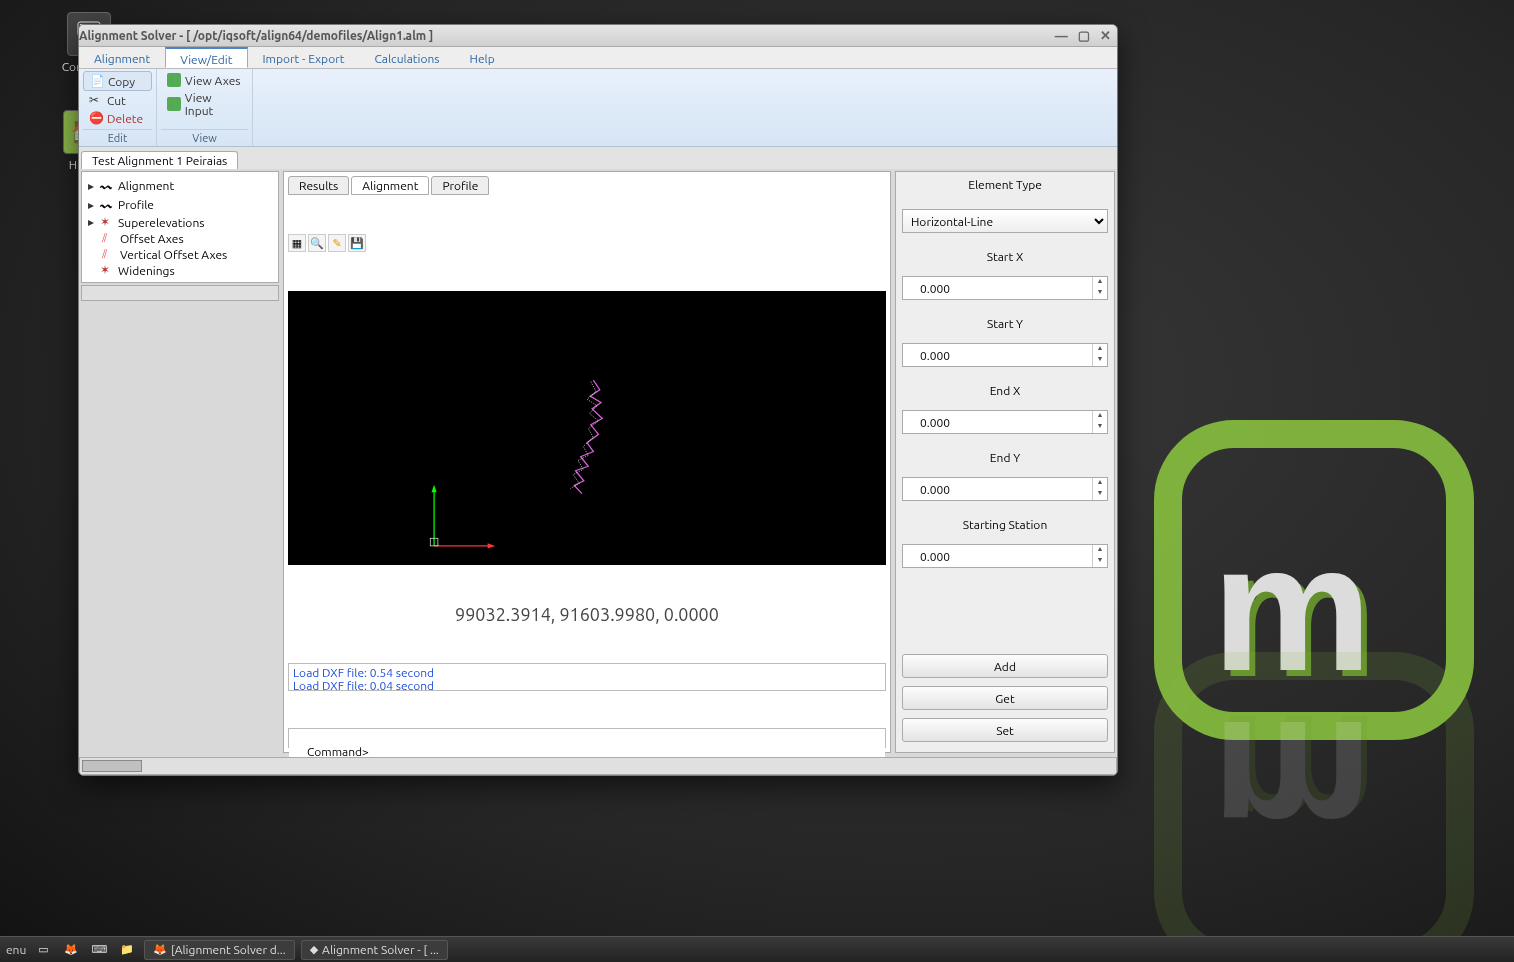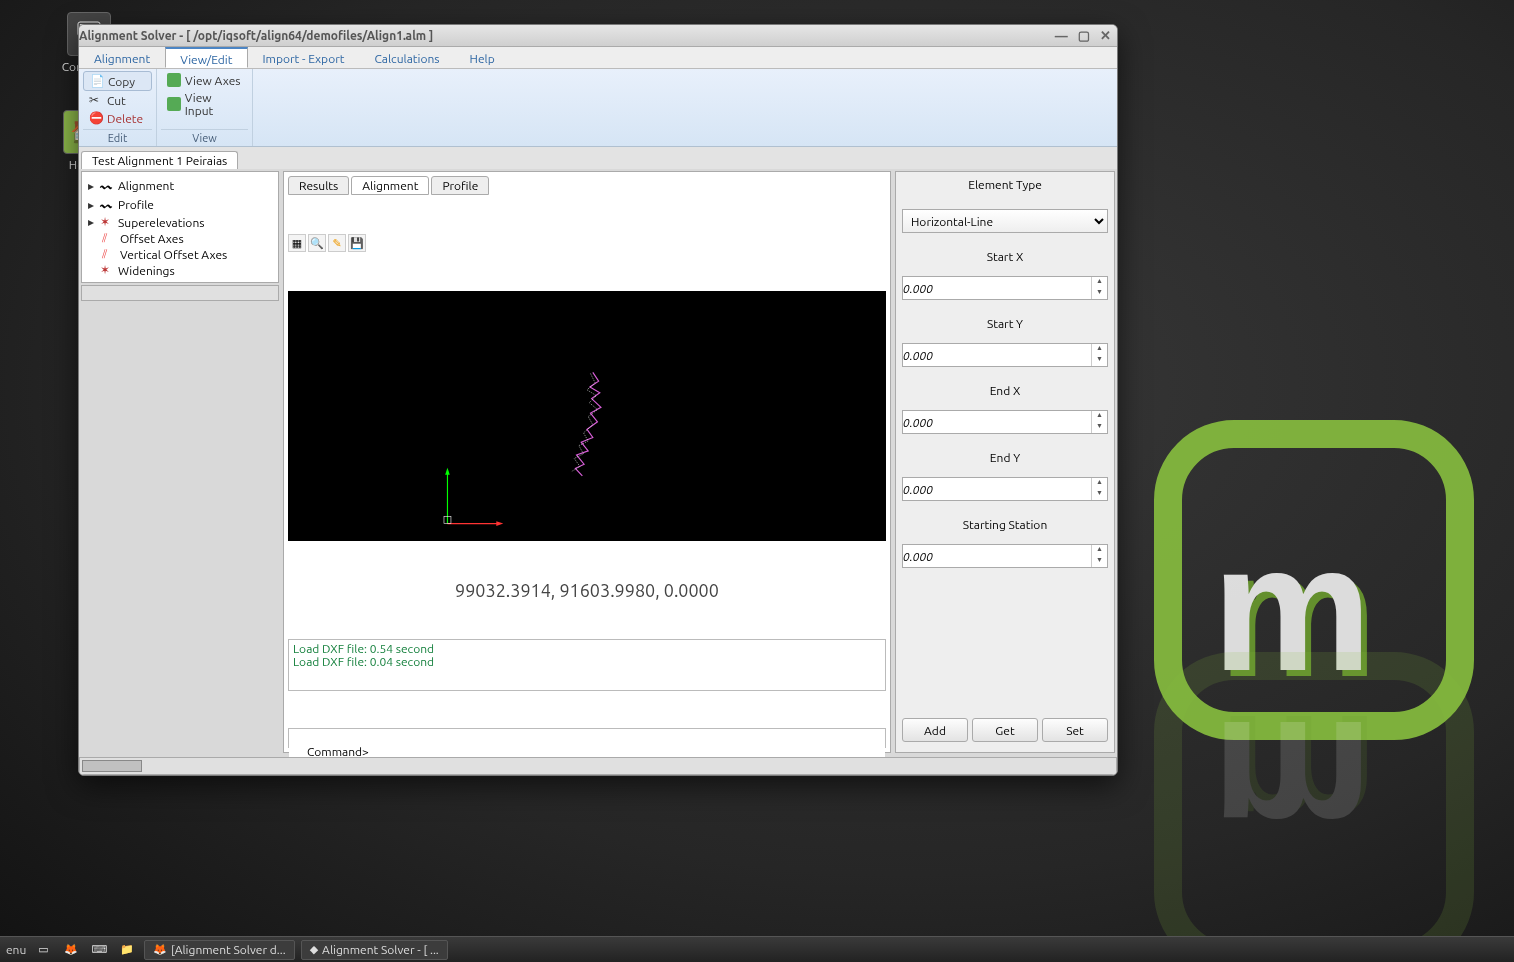--- a/index.html
+++ b/index.html
@@ -102,35 +102,35 @@
   flex:1; background:#fff; border:1px solid #aaa; padding:4px; display:flex; flex-direction:column; min-height:0;gap:35px;
 }
 .ctabs { display:flex; gap:2px; }
 .ctabs .ct { border:1px solid #aaa; padding:2px 10px; background:#eee; border-radius:3px 3px 0 0; cursor:pointer;}
 .ctabs .ct.active { background:#fff; }
 .toolbar2 { display:flex; gap:2px; padding:4px 0; }
 .toolbar2 .tb { width:18px; height:18px; border:1px solid #ccc; background:#f4f4f4; display:flex; align-items:center; justify-content:center; font-size:11px; cursor:pointer;}
 .canvas-wrap { flex:1; position:relative; min-height:0;}
 .canvas { position:absolute; inset:0; background:#000; }
 .coords { text-align:center; padding:4px; color:#444; font-size:18px;}
-.log { height:52px; overflow:auto; border:1px solid #bbb; background:#fff; padding:2px 4px; font-size:12px; color:#15803d;}
+.log { height:28px; overflow:auto; border:1px solid #bbb; background:#fff; padding:2px 4px; font-size:12px; color:#1d4ed8;}
 .cmd { border:1px solid #bbb; margin-top:2px; height:20px; display:flex; align-items:center;}
 .cmd input { flex:1; border:none; outline:none; padding:0 6px; font-size:12px;margin-top:26px;}
 .hscroll { height:18px; background:#e0e0e0; border:1px solid #aaa; margin-top:2px; position:relative;}
 .hscroll .thumb{ position:absolute; left:2px; top:2px; bottom:2px; width:60px; background:#c0c0c0; border:1px solid #888;}
 .props { width:220px; background:#eee; border:1px solid #aaa; padding:6px; display:flex; flex-direction:column; align-items:stretch;}
 .props .hdr { text-align:center; font-size:12px; margin-bottom:18px;}
 .props select, .props .spin, .props button { width:100%; margin-bottom:4px; }
 .props select { height:24px; border:1px solid #aaa; background:linear-gradient(#fff,#eee); padding:0 4px;}
 .spin { display:flex; height:24px; border:1px solid #aaa; background:#fff;}
-.spin input { flex:1; border:none; outline:none; padding:0 0; font-size:12px; background:transparent;font-style:italic;}
+.spin input { flex:1; border:none; outline:none; padding:0 17px; font-size:12px; background:transparent;}
 .spin .updn { width:16px; display:flex; flex-direction:column; border-left:1px solid #ccc;}
 .spin .updn div{ flex:1; font-size:7px; text-align:center; color:#555; cursor:pointer; line-height:1;}
 .props .plabel{ text-align:center; font-size:12px; margin:13px 0;}
-.props .actions{ margin-top:auto; display:flex; flex-direction:row; gap:4px; }
+.props .actions{ margin-top:auto; display:flex; flex-direction:column; gap:4px; }
 .props button{ height:24px; background:linear-gradient(#fdfdfd,#e3e3e3); border:1px solid #aaa; border-radius:3px; cursor:pointer;}
 .below-tree-scroll{ height:16px; background:#e0e0e0; border:1px solid #aaa; position:relative;}
 .leftcol { width:198px; display:flex; flex-direction:column; gap:2px;}
 
 .taskbar {
   position:absolute; left:0; right:0; bottom:0; height:26px;
   background:linear-gradient(#3a3a3a,#222);
   border-top:1px solid #555;
   display:flex; align-items:center; padding:0 6px; gap:6px;
 }

